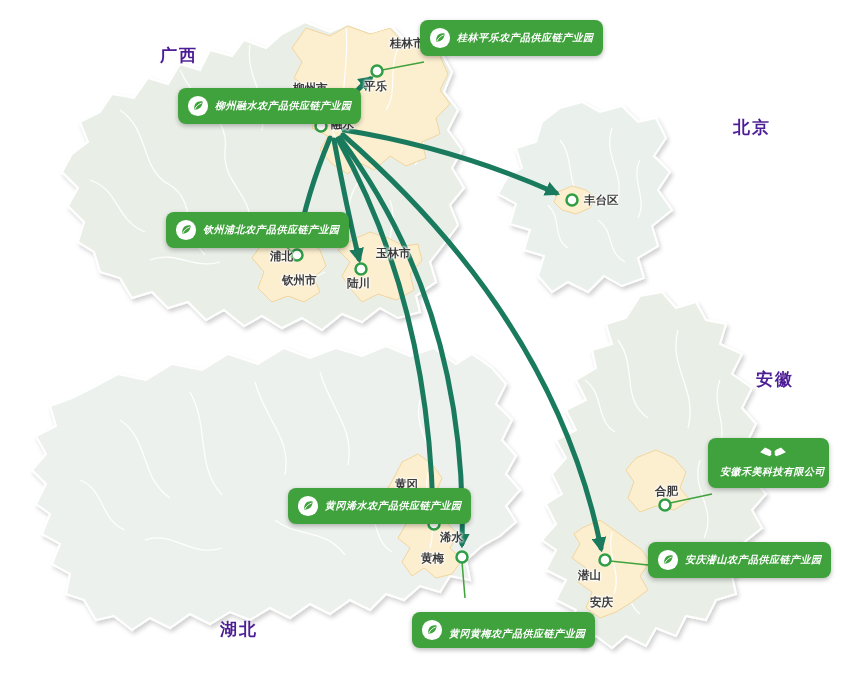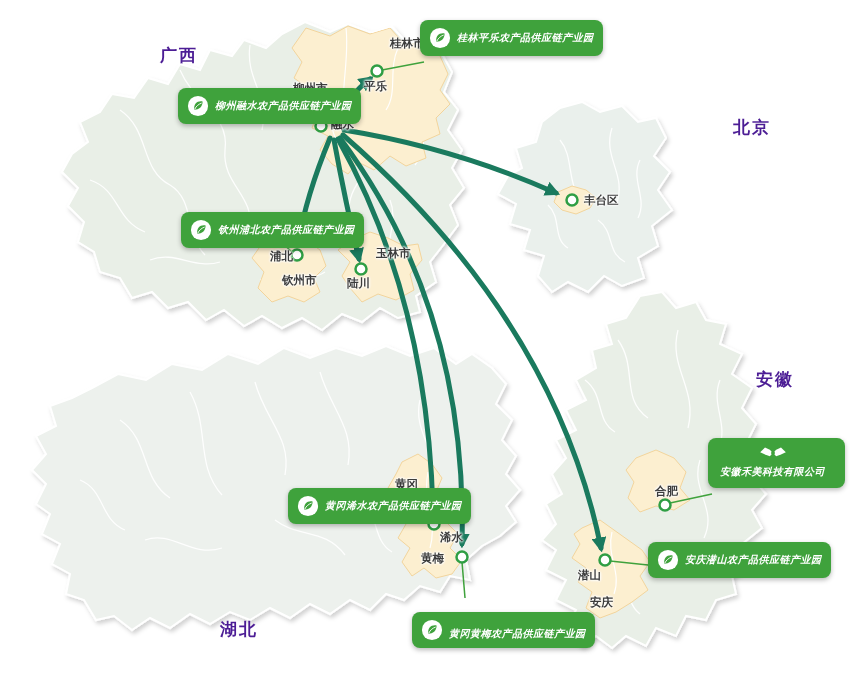--- a/index.html
+++ b/index.html
@@ -22,21 +22,21 @@
     position:absolute; display:flex; align-items:center; gap:6px;
     background:#3fa23c; border-radius:8px; padding:7px 9px;
     box-shadow:0 2px 5px rgba(0,0,0,0.28);
   }
   .badge-logo { display:flex; align-items:center; justify-content:center; flex:0 0 auto; }
   .badge-text {
     display:flex; color:#ffffff; font-size:10px;
     font-weight:bold; line-height:1.55; white-space:nowrap; letter-spacing:0.5px;font-style:italic;
   }
   .company-badge {
-    flex-direction:column; gap:3px; align-items:center; padding:7px 20px 8px 12px;
+    flex-direction:column; gap:3px; align-items:center; padding:7px 4px 8px 12px;
   }
 </style>
 </head>
 <body>
 
 <div class="stage">
 
   <svg class="map-svg" width="859" height="700" viewBox="0 0 859 700">
     <defs>
       <marker id="arrowhead" viewBox="0 0 10 10" refX="7" refY="5" markerWidth="3" markerHeight="3" orient="auto-start-reverse">
@@ -203,21 +203,21 @@
           <path d="M8 16 C7 10 11 6 17 7 C17 13 13 16 8 16 Z" fill="#3fa23c"></path>
           <path d="M8.5 15.5 C10 12 13 9.8 16 8.8" stroke="#fff" stroke-width="1" fill="none"></path>
         </svg>
     </span>
     <span class="badge-text">
       <span>柳州融水农产品</span>
       <span>供应链产业园</span>
     </span>
   </div>
 
-  <div class="park-badge" style="left:181px;top:212px;">
+  <div class="park-badge" style="left:166px;top:212px;">
     <span class="badge-logo">
       <svg width="22" height="22" viewBox="0 0 24 24">
           <circle cx="12" cy="12" r="11" fill="#fff"></circle>
           <path d="M8 16 C7 10 11 6 17 7 C17 13 13 16 8 16 Z" fill="#3fa23c"></path>
           <path d="M8.5 15.5 C10 12 13 9.8 16 8.8" stroke="#fff" stroke-width="1" fill="none"></path>
         </svg>
     </span>
     <span class="badge-text">
       <span>钦州浦北农产品</span>
       <span>供应链产业园</span>

